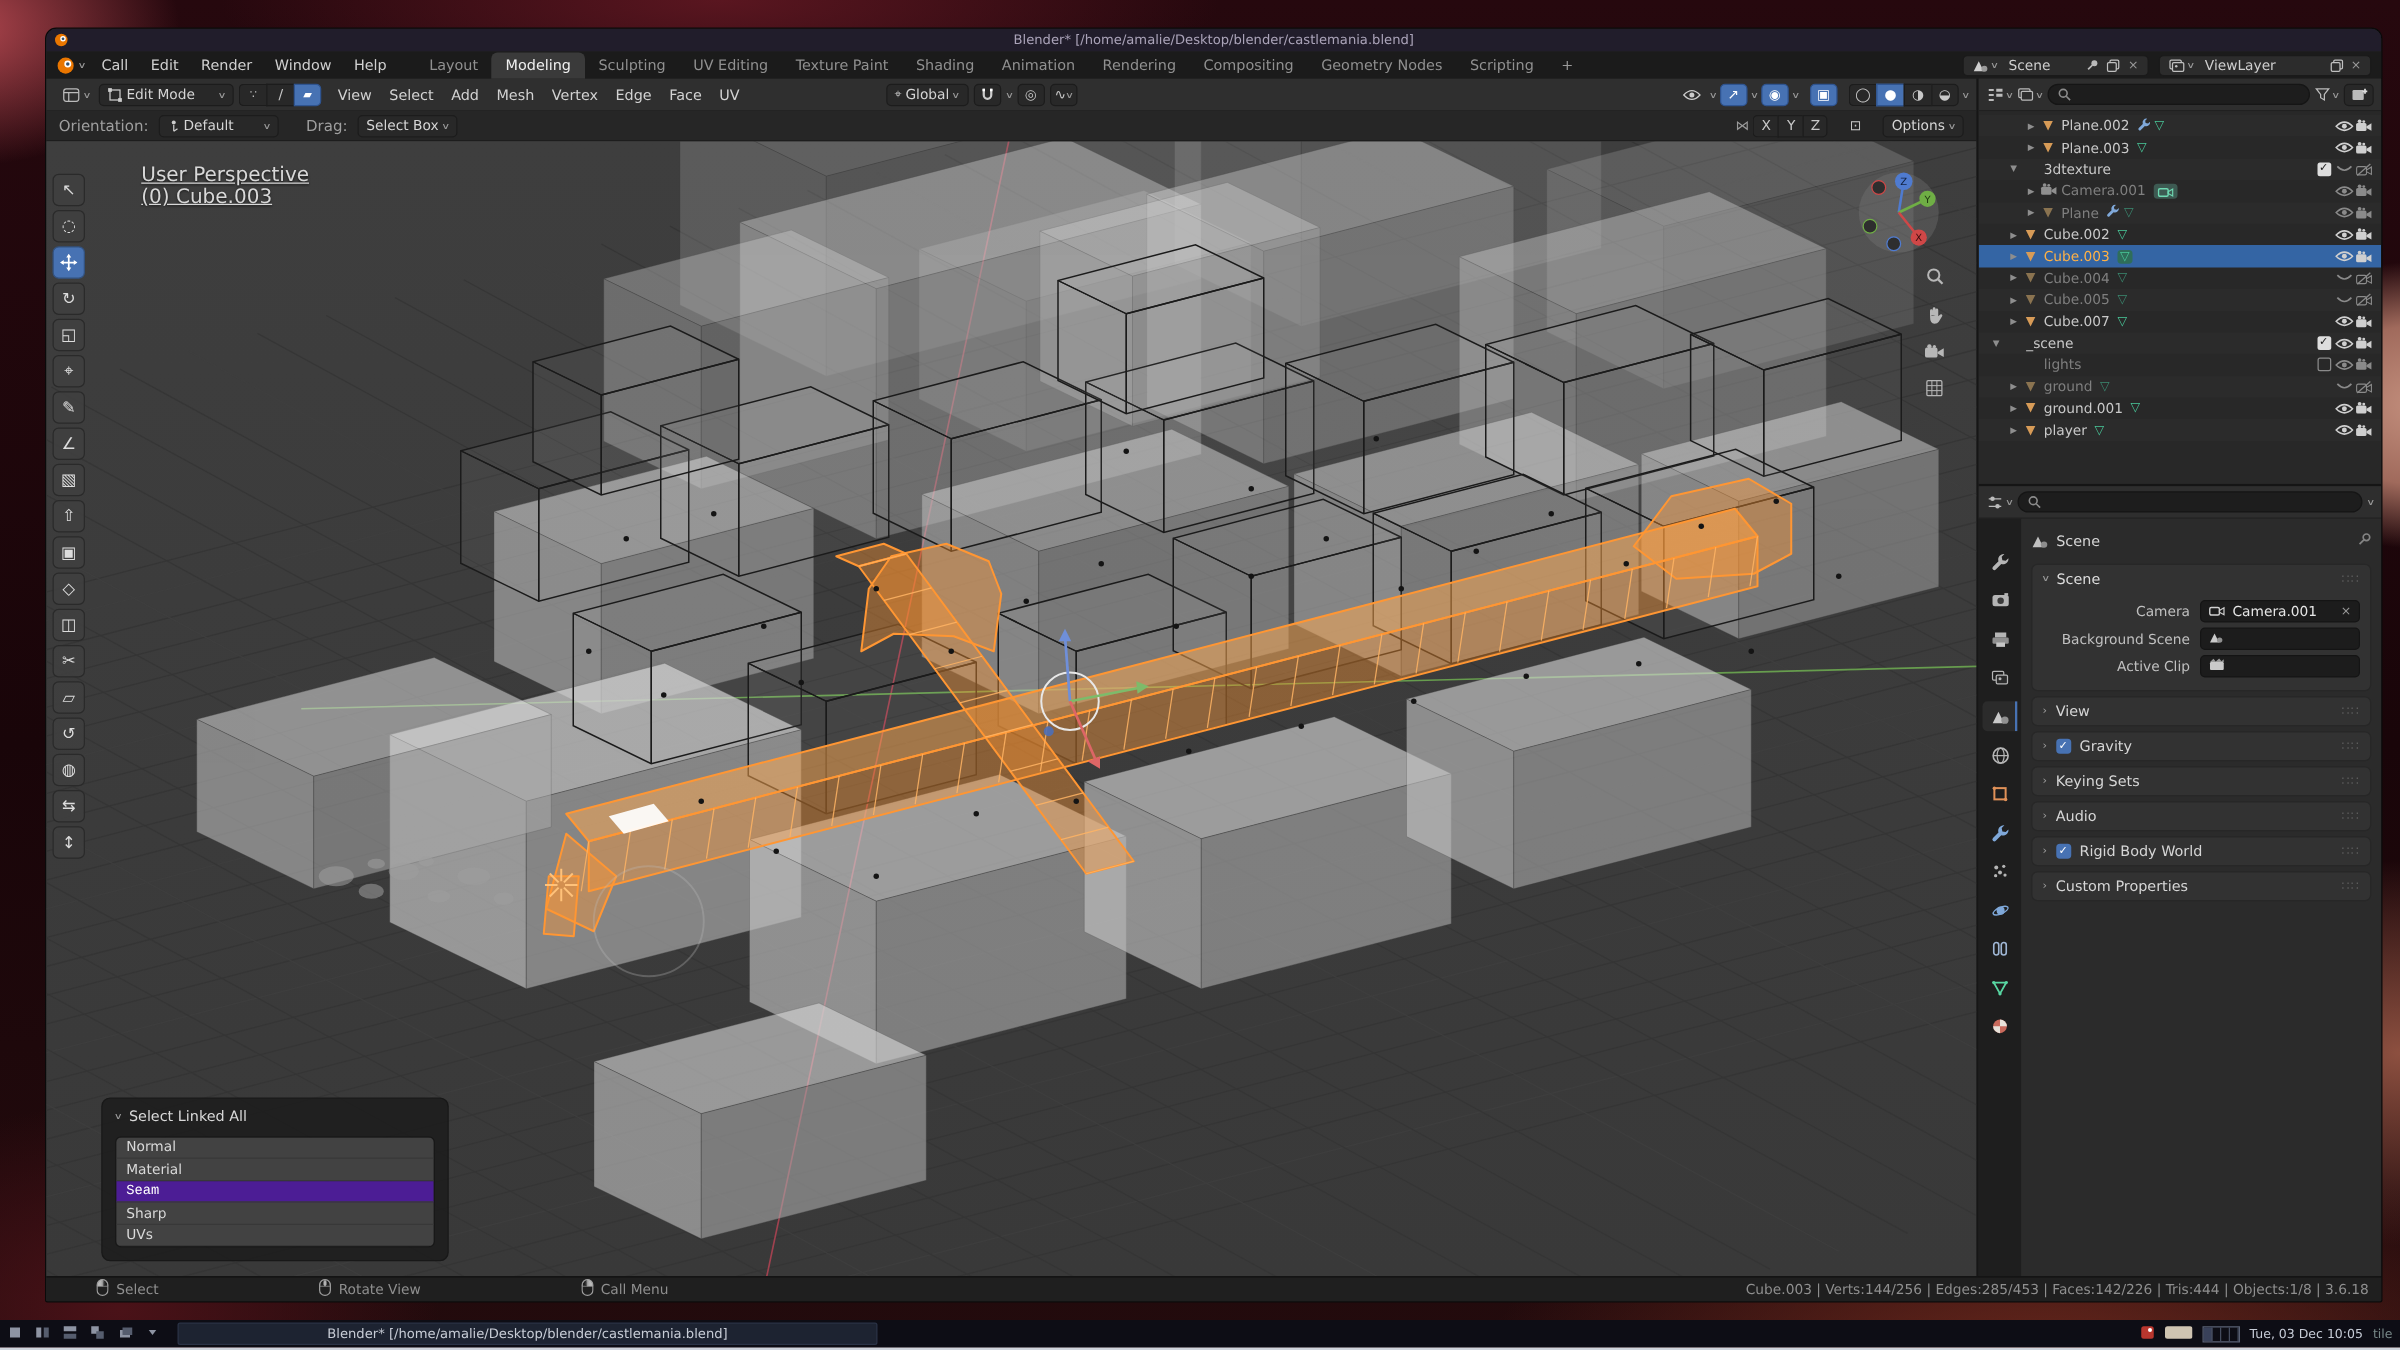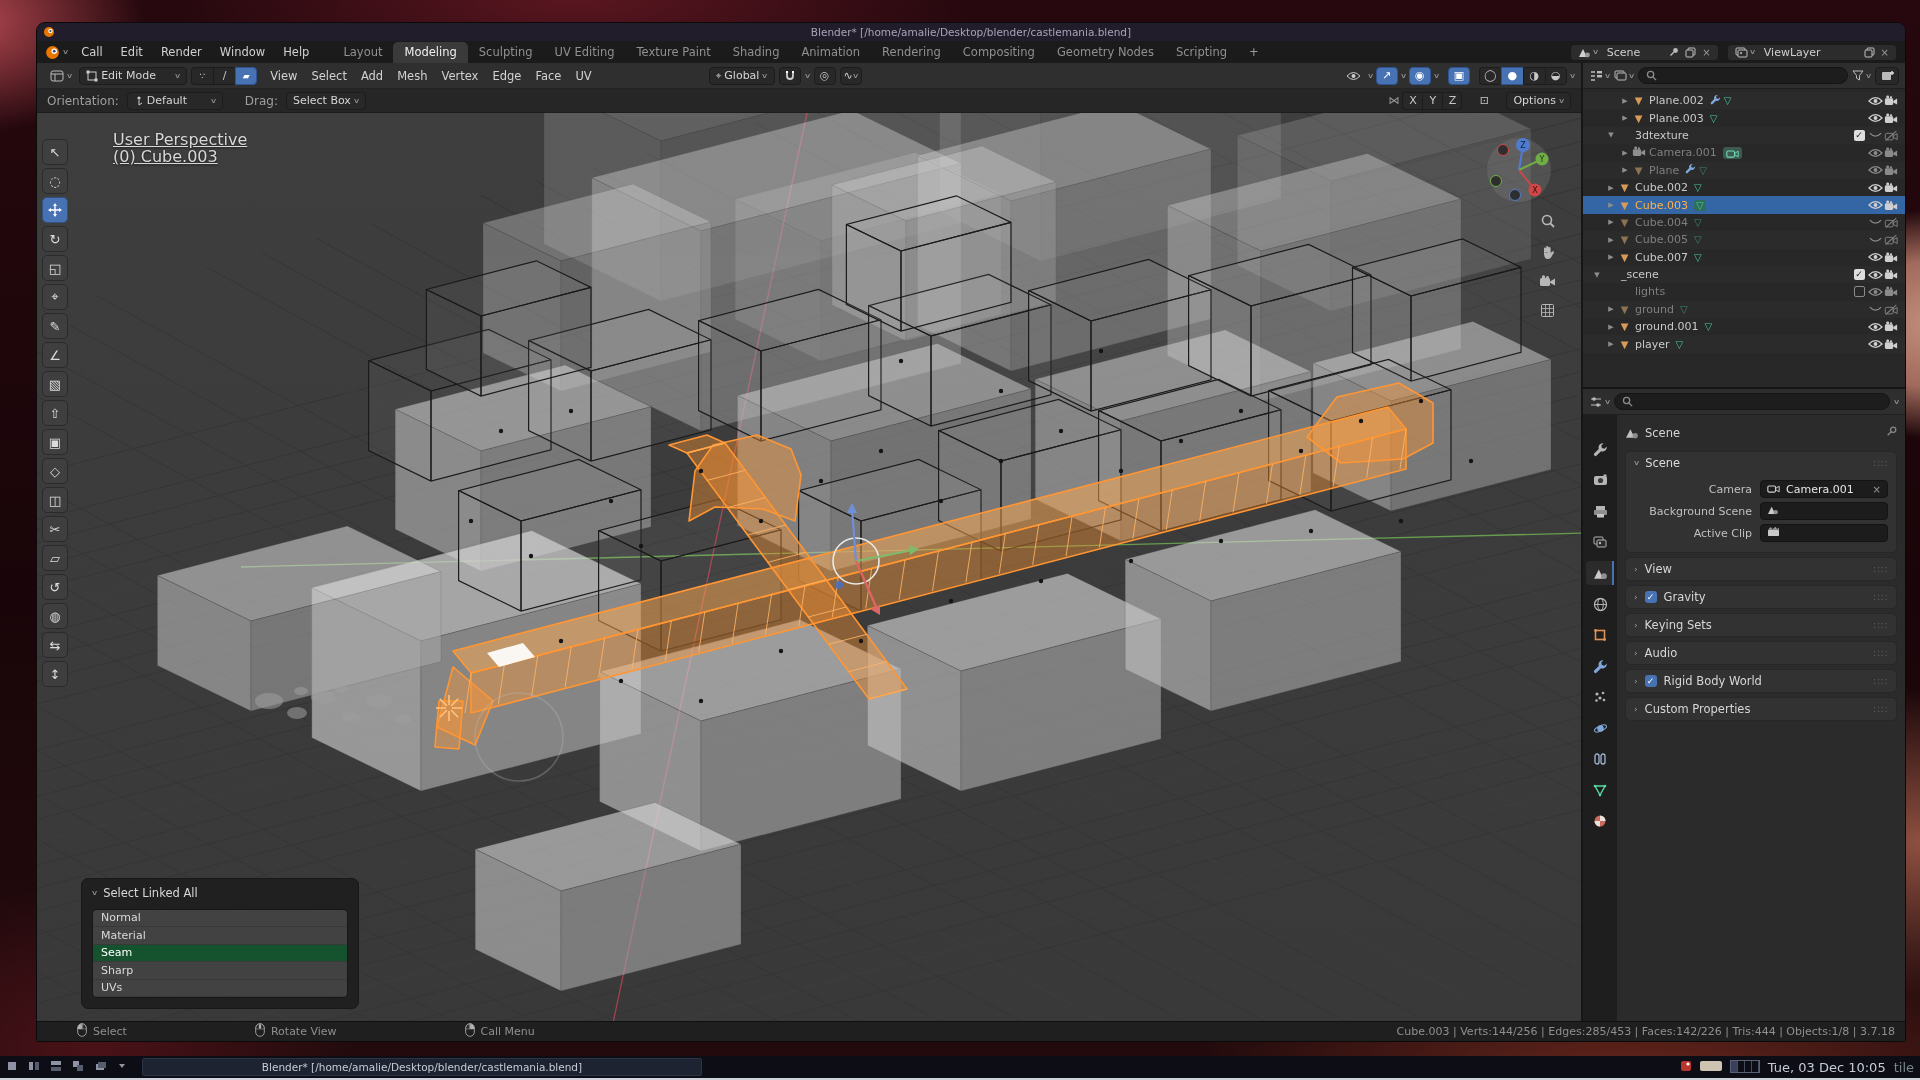--- a/index.html
+++ b/index.html
@@ -66,21 +66,21 @@
 
   
   #op-panel { position:absolute; left:44px; bottom:12px; width:278px; background:rgba(31,31,31,.95);
     border:1px solid #181818; border-radius:7px; padding:7px 10px 10px; }
   #op-panel .op-title { color:#d8d8d8; font-size:11.5px; display:flex; align-items:center; gap:6px; }
   #op-panel .op-body { display:flex; margin-top:9px; }
   #op-panel .op-label { width:110px; text-align:right; padding:3px 10px 0 0; color:#9f9f9f; font-size:11px; }
   #op-panel .op-list { flex:1; border-radius:5px; overflow:hidden; border:1px solid #181818; }
   #op-panel .op-opt { height:17.5px; background:#424242; color:#d9d9d9; font-size:11px; display:flex;
     align-items:center; padding:0 8px; border-bottom:1px solid #383838; }
-  #op-panel .op-opt.selected { background:#14532d; color:#fff; }
+  #op-panel .op-opt.selected { background:#4c1d95; color:#fff;font-family:Liberation Mono, monospace; }
 
   
   #right-col { width:322px; display:flex; flex-direction:column; background:#282828; }
   #outliner { height:326px; display:flex; flex-direction:column; border-bottom:2px solid #151515; }
   .ed-header { height:26px; background:#2e2e2e; display:flex; align-items:center; padding:0 6px; gap:4px; border-bottom:1px solid #202020; }
   .search-pill { flex:1; height:17px; background:#1d1d1d; border:1px solid #151515; border-radius:9px;
     display:flex; align-items:center; padding:0 7px; gap:5px; }
   #outliner-rows { flex:1; overflow:hidden; background:#282828; padding-top:3px; }
   .orow { height:17.4px; display:flex; align-items:center; padding-right:6px; font-size:11px; color:#c9c9c9; }
   .orow:nth-child(odd){ background:#2b2b2b; }
@@ -135,21 +135,21 @@
     border-top:1px solid #101010; display:flex; align-items:center; padding:0 10px 0 40px; color:#8f8f8f; font-size:11px; }
   #statusbar .hint { display:flex; align-items:center; gap:6px; margin-right:128px; }
   #statusbar .stats { margin-left:auto; color:#8f8f8f; }
 
   
   #taskbar { position:absolute; left:0; right:0; top:1056px; height:22px; background:#0d0d15;
     display:flex; align-items:center; padding:0 6px; }
   #taskbar .wm-icons { display:flex; gap:10px; align-items:center; margin-right:14px; }
   #task-btn { width:560px; height:18px; background:#1d2331; border:1px solid #2b3346; border-radius:2px;
     color:#c7ccd6; font-size:10.5px; display:flex; align-items:center; justify-content:center; }
-  #tray { margin-left:auto; display:flex; gap:8px; color:#c6cbd6; font-size:13px; }
+  #tray { margin-left:auto; display:flex; align-items:center; gap:8px; color:#c6cbd6; font-size:10px; }
   #pager { width:30px; height:13px; border:1px solid #5a6174; display:grid; grid-template-columns:1fr 1fr 1fr 1fr; }
   #pager span { border-right:1px solid #454c5e; }
   #pager span.cur { background:#39415a; }
   #bottom-strip { position:absolute; left:0; right:0; top:1078px; height:2px; background:#cfd4dc; }
 
   svg text { font-family:"DejaVu Sans",sans-serif; }
 </style>
 </head>
 <body>
 
@@ -1399,21 +1399,21 @@
         <span class="hint">
           <span><svg width="10" height="14" viewBox="0 0 10 14">
               <rect x="0.7" y="0.7" width="8.6" height="12.6" rx="4.2" fill="none" stroke="#9a9a9a"></rect>
               <path d="M0.7 6 A4.3 5 0 0 1 5 0.7 V6 Z" fill="none" stroke="#9a9a9a" stroke-width="0.6"></path>
               <path d="M9.3 6 A4.3 5 0 0 0 5 0.7 V6 Z" fill="#b9b9b9" stroke="#9a9a9a" stroke-width="0.6"></path>
               <rect x="4" y="1.5" width="2" height="4" rx="1" fill="none" stroke="#9a9a9a" stroke-width="0.5"></rect>
             </svg></span>
           <span>Call Menu</span>
         </span>
       </span>
-    <span class="stats">Cube.003 | Verts:144/256 | Edges:285/453 | Faces:142/226 | Tris:444 | Objects:1/8 | 3.7.18</span>
+    <span class="stats">Cube.003 | Verts:144/256 | Edges:285/453 | Faces:142/226 | Tris:444 | Objects:1/8 | 3.6.18</span>
   </div>
 </div>
 
 <div id="taskbar">
   <span class="wm-icons" id="wm-icons">
       <span><svg width="12" height="12" viewBox="0 0 12 12">
           <rect x="2" y="2" width="8" height="8" fill="#8e94a3"></rect>
         </svg></span>
       <span><svg width="12" height="12" viewBox="0 0 12 12">
           <rect x="1" y="2" width="4" height="8" fill="#8e94a3"></rect>

